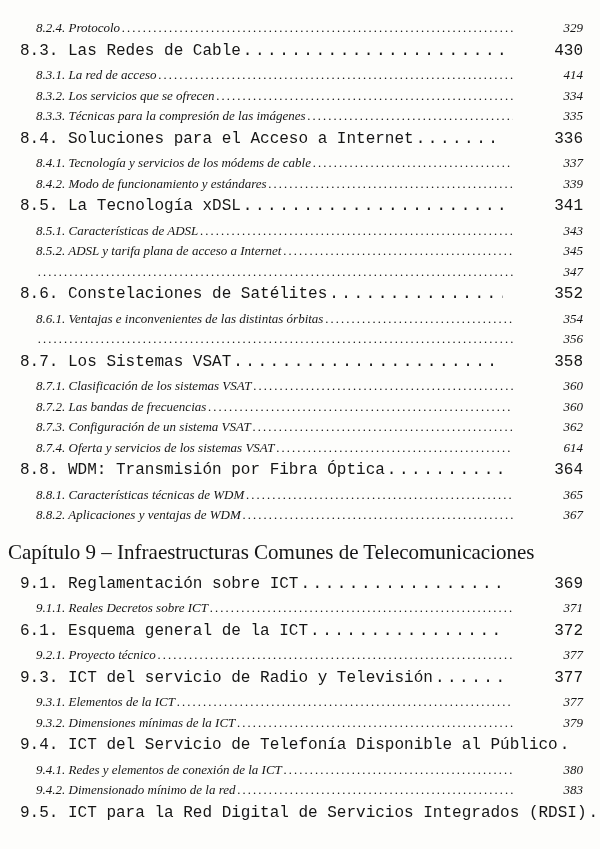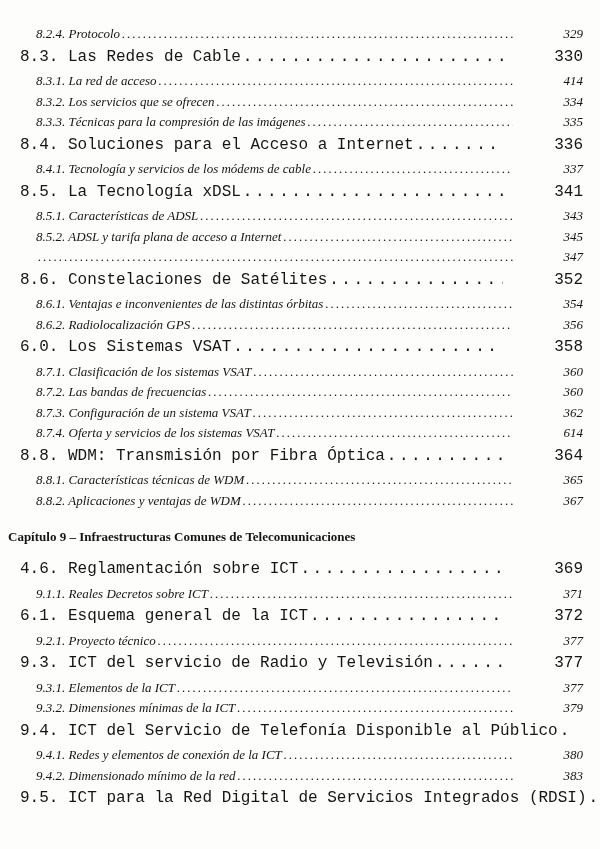--- a/index.html
+++ b/index.html
@@ -11,21 +11,21 @@
     height: 849px;
     background: #fdfdfb;
     color: #151515;
     font-family: "Liberation Serif", serif;
     overflow: hidden;
   }
   .page {
     box-sizing: border-box;
     width: 600px;
     height: 736px;
-    padding: 23px 17px 6px 8px;
+    padding: 17px 17px 6px 8px;
   }
   .toc-row {
     display: flex;
     align-items: baseline;
   }
   .toc-row.main {
     font-size: 16px;
     line-height: 19px;
     padding: 4px 0 3.5px 12px;
     font-family: Liberation Mono, monospace;
@@ -51,40 +51,40 @@
   .toc-row.sub  .leader { letter-spacing: 2px; }
   .leader::after {
     content: "..................................................................................................................................................................................................................................................................";
   }
   .toc-page {
     flex: 0 0 auto;
     white-space: nowrap;
     margin-left: 48px;
   }
   .chapter-heading {
-    font-weight: bold;
-    font-size: 13px;
+    font-weight: normal;
+    font-size: 21px;
     line-height: 24px;
     margin: 15px 0 7px 0;
   }
 </style>
 </head>
 <body>
 
 <div class="page">
   <div>
       <div class="toc-row sub">
         <span class="toc-title">8.2.4. Protocolo</span>
         <span class="leader"></span>
         <span class="toc-page">329</span>
       </div>
       <div class="toc-row main">
         <span class="toc-title">8.3. Las Redes de Cable</span>
         <span class="leader"></span>
-        <span class="toc-page">330</span>
+        <span class="toc-page">430</span>
       </div>
       <div class="toc-row sub">
         <span class="toc-title">8.3.1. La red de acceso</span>
         <span class="leader"></span>
         <span class="toc-page">414</span>
       </div>
       <div class="toc-row sub">
         <span class="toc-title">8.3.2. Los servicios que se ofrecen</span>
         <span class="leader"></span>
         <span class="toc-page">334</span>
@@ -97,20 +97,25 @@
       <div class="toc-row main">
         <span class="toc-title">8.4. Soluciones para el Acceso a Internet</span>
         <span class="leader"></span>
         <span class="toc-page">336</span>
       </div>
       <div class="toc-row sub">
         <span class="toc-title">8.4.1. Tecnología y servicios de los módems de cable</span>
         <span class="leader"></span>
         <span class="toc-page">337</span>
       </div>
+      <div class="toc-row sub">
+        <span class="toc-title">8.4.2. Modo de funcionamiento y estándares</span>
+        <span class="leader"></span>
+        <span class="toc-page">339</span>
+      </div>
       <div class="toc-row main">
         <span class="toc-title">8.5. La Tecnología xDSL</span>
         <span class="leader"></span>
         <span class="toc-page">341</span>
       </div>
       <div class="toc-row sub">
         <span class="toc-title">8.5.1. Características de ADSL</span>
         <span class="leader"></span>
         <span class="toc-page">343</span>
       </div>
@@ -127,26 +132,25 @@
         <span class="toc-title">8.6. Constelaciones de Satélites</span>
         <span class="leader"></span>
         <span class="toc-page">352</span>
       </div>
       <div class="toc-row sub">
         <span class="toc-title">8.6.1. Ventajas e inconvenientes de las distintas órbitas</span>
         <span class="leader"></span>
         <span class="toc-page">354</span>
       </div>
       <div class="toc-row sub">
-        <span class="toc-title">8.6.2. Radiolocalización GPS</span>
         <span class="leader"></span>
         <span class="toc-page">356</span>
       </div>
       <div class="toc-row main">
-        <span class="toc-title">6.0. Los Sistemas VSAT</span>
+        <span class="toc-title">8.7. Los Sistemas VSAT</span>
         <span class="leader"></span>
         <span class="toc-page">358</span>
       </div>
       <div class="toc-row sub">
         <span class="toc-title">8.7.1. Clasificación de los sistemas VSAT</span>
         <span class="leader"></span>
         <span class="toc-page">360</span>
       </div>
       <div class="toc-row sub">
         <span class="toc-title">8.7.2. Las bandas de frecuencias</span>
@@ -173,21 +177,21 @@
         <span class="leader"></span>
         <span class="toc-page">365</span>
       </div>
       <div class="toc-row sub">
         <span class="toc-title">8.8.2. Aplicaciones y ventajas de WDM</span>
         <span class="leader"></span>
         <span class="toc-page">367</span>
       </div>
       <div class="chapter-heading">Capítulo 9 – Infraestructuras Comunes de Telecomunicaciones</div>
       <div class="toc-row main">
-        <span class="toc-title">4.6. Reglamentación sobre ICT</span>
+        <span class="toc-title">9.1. Reglamentación sobre ICT</span>
         <span class="leader"></span>
         <span class="toc-page">369</span>
       </div>
       <div class="toc-row sub">
         <span class="toc-title">9.1.1. Reales Decretos sobre ICT</span>
         <span class="leader"></span>
         <span class="toc-page">371</span>
       </div>
       <div class="toc-row main">
         <span class="toc-title">6.1. Esquema general de la ICT</span>

